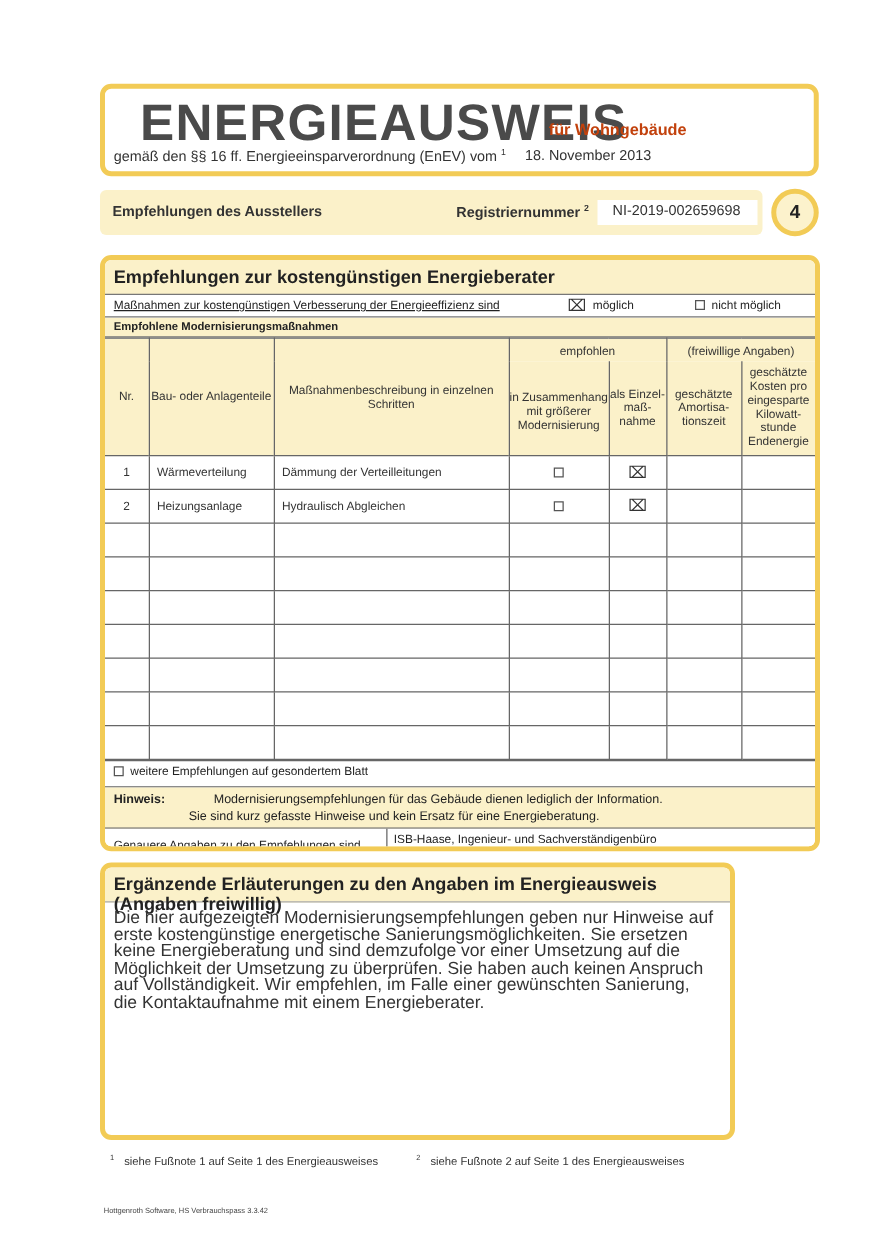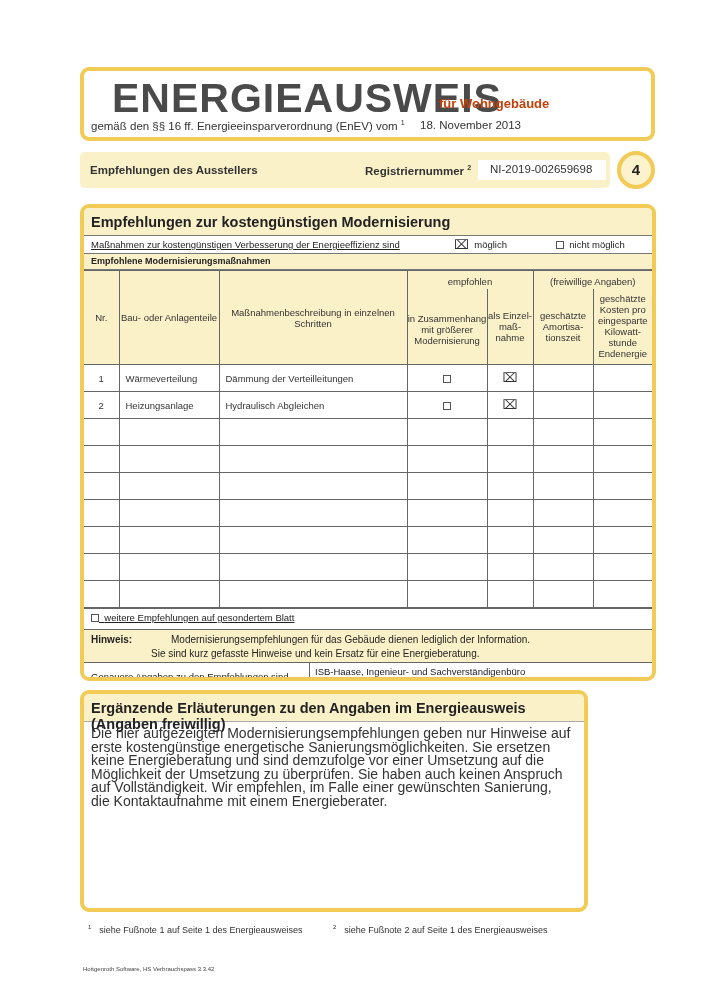--- a/index.html
+++ b/index.html
@@ -39,21 +39,21 @@
   table.grid thead th { background: #fbf1c9; font-weight: normal; color: #333; text-align: center; vertical-align: middle; line-height: 11px; }
   table.grid thead tr.top th { border-bottom: none; }
   table.grid thead th.grp { border-bottom: none; padding-top: 3px; height: 18px; }
   table.grid thead th.sub { border-top: none; }
   table.grid tbody td { height: 27px; background: #fff; color: #333; vertical-align: middle; }
   table.grid tbody td.c { text-align: center; }
   table.grid tbody td.l { padding-left: 6px; }
   .chk { display: inline-block; width: 8px; height: 8px; border: 1px solid #555; vertical-align: middle; }
   .xchk { display: inline-block; font-size: 13px; line-height: 12px; color: #333; vertical-align: middle; }
 
-  #main .more { height: 18px; background: #fff; font-size: 9.5px; padding: 3px 0 17px 7px; border-top: 1px solid #666; border-bottom: 1px solid #666; text-decoration: underline; }
+  #main .more { height: 18px; background: #fff; font-size: 9.5px; padding: 3px 0 17px 7px; border-top: 1px solid #666; border-bottom: 1px solid #666; }
   #main .hint { height: 33px; background: #fbf1c9; font-size: 10px; position: relative; border-bottom: 1px solid #666; }
   #main .hint .hl { position: absolute; left: 7px; top: 4px; font-weight: bold; }
   #main .hint .h1 { position: absolute; left: 67px; top: 4px; padding-left: 20px; }
   #main .hint .h2 { position: absolute; left: 67px; top: 18px; }
   #main .contact { height: 37px; background: #fff; font-size: 9.5px; position: relative; }
   #main .contact .cl { position: absolute; left: 7px; top: 7px; width: 220px; line-height: 14px; }
   #main .contact .div { position: absolute; left: 225px; top: 0; bottom: 0; border-left: 1px solid #666; }
   #main .contact .cr1 { position: absolute; left: 231px; top: 3px; }
   #main .contact .cr2 { position: absolute; left: 231px; top: 18px; }
 
@@ -80,21 +80,21 @@
 </div>
 
 <div id="band">
   <div class="lbl">Empfehlungen des Ausstellers</div>
   <div class="reg"><span>Registriernummer</span> <sup>2</sup></div>
   <div class="regval">NI-2019-002659698</div>
 </div>
 <div id="pagenum">4</div>
 
 <div class="frame" id="main">
-  <div class="sec-title">Empfehlungen zur kostengünstigen Modernisierung</div>
+  <div class="sec-title">Empfehlungen zur kostengünstigen Energieberater</div>
   <div class="possible-row">
     <span>Maßnahmen zur kostengünstigen Verbesserung der Energieeffizienz sind</span>
     <span class="opt1"><span class="xchk">⌧</span>&nbsp; <span>möglich</span></span>
     <span class="opt2"><span class="chk"></span>&nbsp; <span>nicht möglich</span></span>
   </div>
   <div class="rec-head">Empfohlene Modernisierungsmaßnahmen</div>
 
   <table class="grid">
     <colgroup>
       <col style="width:35px">

